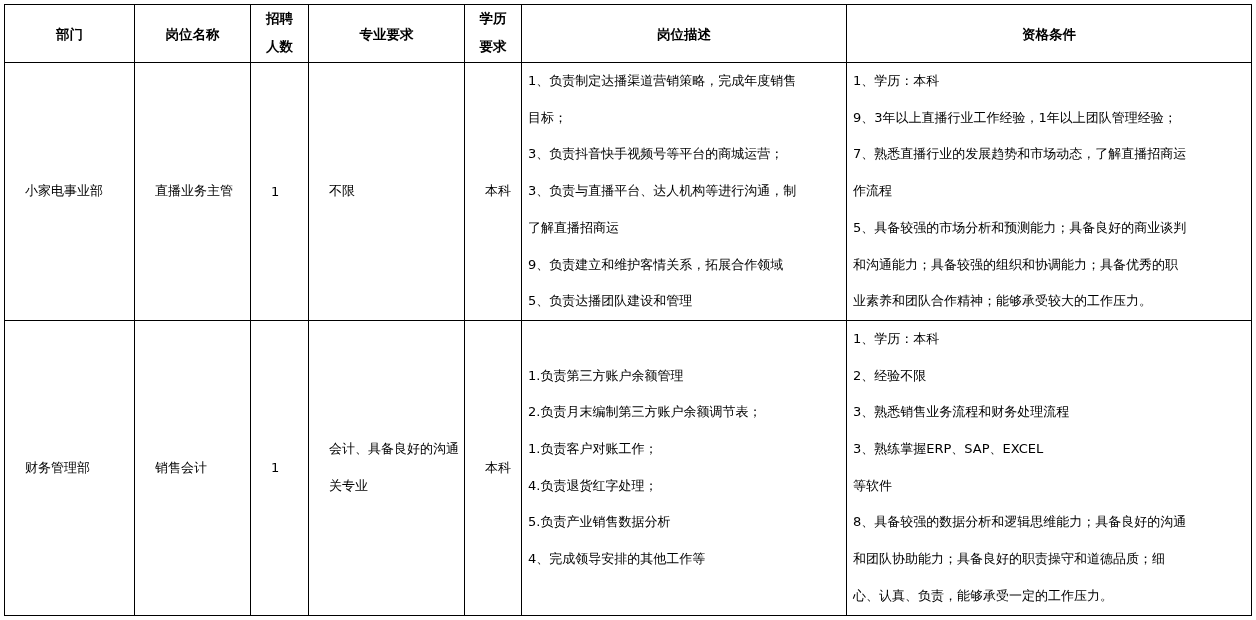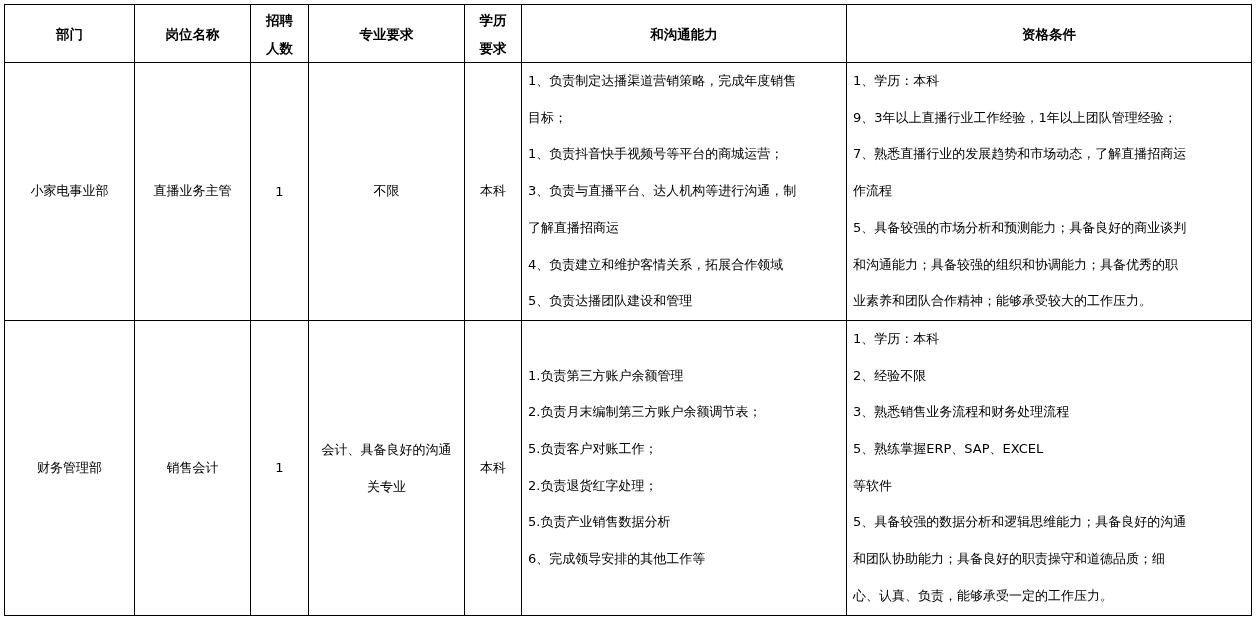--- a/index.html
+++ b/index.html
@@ -1,23 +1,23 @@
 <!DOCTYPE html>
 <html><head>
 <meta charset="utf-8">
 <style>
   html,body{margin:0;padding:0;background:#fff;}
   body{width:1256px;height:620px;overflow:hidden;font-family:"DejaVu Sans","Liberation Sans",sans-serif;color:#000;}
   table{position:absolute;left:4px;top:4px;border-collapse:collapse;table-layout:fixed;width:1247px;}
   td,th{border:1.5px solid #000;padding:0;font-size:13px;}
   th{font-weight:bold;height:57px;text-align:center;line-height:28px;font-size:13.5px;}
-  td.c{text-align:center;vertical-align:middle;}
+  td.c{vertical-align:middle;padding-left:20px;}
   td.l{text-align:left;vertical-align:middle;padding-left:6px;padding-right:4px;}
   .line{display:block;line-height:36.7px;white-space:nowrap;}
-  .wrap{display:block;line-height:37px;}
+  .wrap{display:block;line-height:37px;font-family:Liberation Mono, monospace;}
   tr.r1 td{height:255px;margin-top:21px;}
   tr.r2 td{height:292px;}
 </style>
 </head>
 <body>
 
 <table>
   <colgroup>
     <col style="width:130px">
       <col style="width:116px">
@@ -33,37 +33,37 @@
     <th>岗位名称</th>
     <th>
           <span class="wrap" style="line-height:28px">招聘</span>
           <span class="wrap" style="line-height:28px">人数</span>
         </th>
     <th>专业要求</th>
     <th>
           <span class="wrap" style="line-height:28px">学历</span>
           <span class="wrap" style="line-height:28px">要求</span>
         </th>
-    <th>和沟通能力</th>
+    <th>岗位描述</th>
     <th>资格条件</th>
   </tr>
 
   <tr class="r1">
     <td class="c">小家电事业部</td>
     <td class="c">直播业务主管</td>
     <td class="c">1</td>
     <td class="c">不限</td>
     <td class="c">本科</td>
     <td class="l">
       <span class="line">1、负责制定达播渠道营销策略，完成年度销售</span>
       <span class="line">目标；</span>
-      <span class="line">1、负责抖音快手视频号等平台的商城运营；</span>
+      <span class="line">3、负责抖音快手视频号等平台的商城运营；</span>
       <span class="line">3、负责与直播平台、达人机构等进行沟通，制</span>
       <span class="line">了解直播招商运</span>
-      <span class="line">4、负责建立和维护客情关系，拓展合作领域</span>
+      <span class="line">9、负责建立和维护客情关系，拓展合作领域</span>
       <span class="line">5、负责达播团队建设和管理</span>
     </td>
     <td class="l">
       <span class="line">1、学历：本科</span>
       <span class="line">9、3年以上直播行业工作经验，1年以上团队管理经验；</span>
       <span class="line">7、熟悉直播行业的发展趋势和市场动态，了解直播招商运</span>
       <span class="line">作流程</span>
       <span class="line">5、具备较强的市场分析和预测能力；具备良好的商业谈判</span>
       <span class="line">和沟通能力；具备较强的组织和协调能力；具备优秀的职</span>
       <span class="line">业素养和团队合作精神；能够承受较大的工作压力。</span>
@@ -75,30 +75,30 @@
     <td class="c">销售会计</td>
     <td class="c">1</td>
     <td class="c">
       <span class="wrap">会计、具备良好的沟通</span>
       <span class="wrap">关专业</span>
     </td>
     <td class="c">本科</td>
     <td class="l">
       <span class="line">1.负责第三方账户余额管理</span>
       <span class="line">2.负责月末编制第三方账户余额调节表；</span>
-      <span class="line">5.负责客户对账工作；</span>
-      <span class="line">2.负责退货红字处理；</span>
+      <span class="line">1.负责客户对账工作；</span>
+      <span class="line">4.负责退货红字处理；</span>
       <span class="line">5.负责产业销售数据分析</span>
-      <span class="line">6、完成领导安排的其他工作等</span>
+      <span class="line">4、完成领导安排的其他工作等</span>
     </td>
     <td class="l">
       <span class="line">1、学历：本科</span>
       <span class="line">2、经验不限</span>
       <span class="line">3、熟悉销售业务流程和财务处理流程</span>
-      <span class="line">5、熟练掌握ERP、SAP、EXCEL</span>
+      <span class="line">3、熟练掌握ERP、SAP、EXCEL</span>
       <span class="line">等软件</span>
-      <span class="line">5、具备较强的数据分析和逻辑思维能力；具备良好的沟通</span>
+      <span class="line">8、具备较强的数据分析和逻辑思维能力；具备良好的沟通</span>
       <span class="line">和团队协助能力；具备良好的职责操守和道德品质；细</span>
       <span class="line">心、认真、负责，能够承受一定的工作压力。</span>
     </td>
   </tr>
 </tbody>
   </table>
 
 </body></html>

